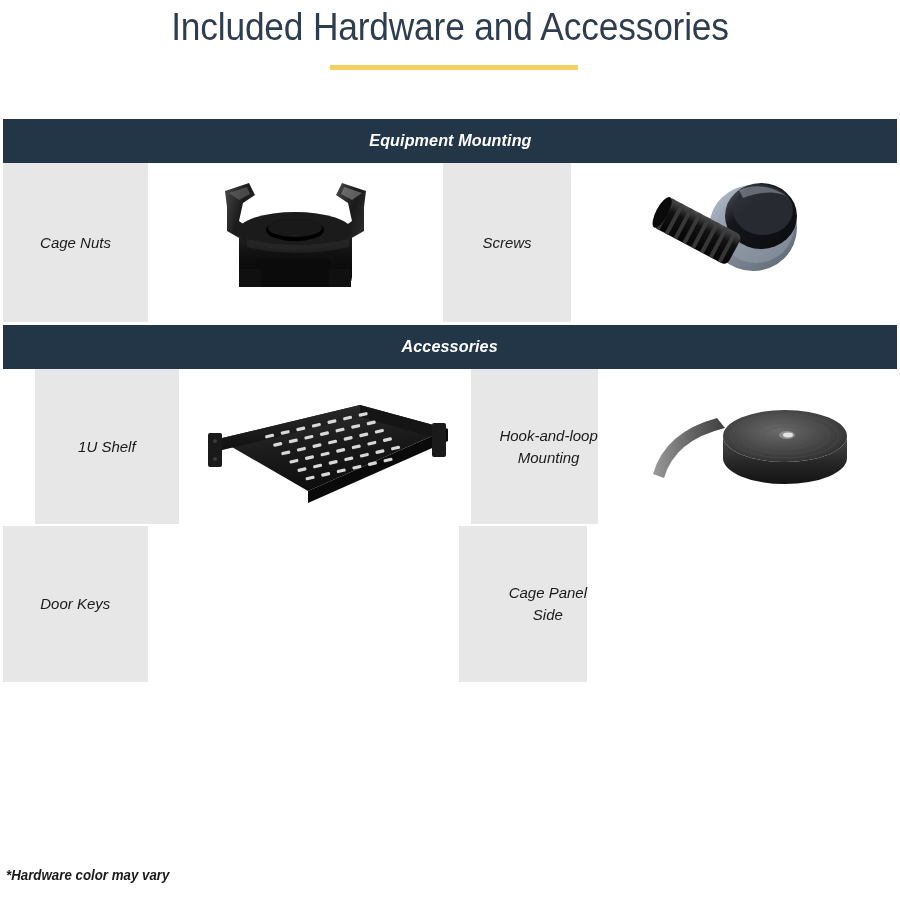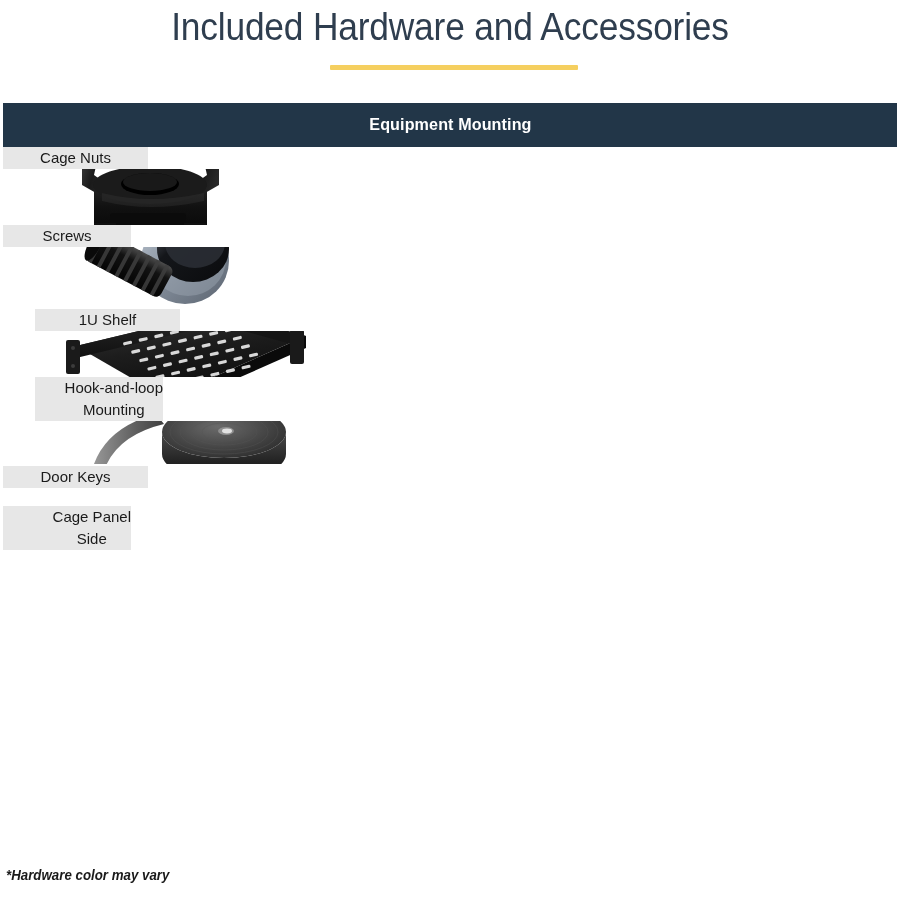--- a/index.html
+++ b/index.html
@@ -36,22 +36,23 @@
     width: 248px;
     height: 5px;
     background: #f5cf5f;
     border-radius: 1px;
   }
 
   
   #table {
     position: absolute;
     left: 3px;
-    top: 103px;
+    top: 119px;
     width: 894px;
+    font-style: italic;
   }
 
   .section-header {
     width: 100%;
     height: 44px;
     background: #223648;
     color: #ffffff;
     font-size: 17px;
     font-weight: bold;
     display: flex;
@@ -60,21 +61,20 @@
     letter-spacing: 0.1px;
     box-sizing: border-box;
     transform: scaleX(1);
   }
   .section-header-label { transform: scaleX(0.95); display:inline-block; }
 
   .row {
     display: flex;
     width: 100%;
     box-sizing: border-box;
-    flex-direction: column;
   }
   .row.r-mount   { height: 159px; }
   .row.r-shelf   { height: 155px; padding-left: 32px; }
   .row.r-keys    { height: 156px; gap: 9px; }
 
   .spacer-2 { height: 2px; width: 100%; background: #ffffff; }
   .spacer-3 { height: 3px; width: 100%; background: #ffffff; }
 
   .cell-label {
     background: #e7e7e7;
@@ -211,20 +211,23 @@
             <rect x="98" y="62" width="4" height="34"></rect>
           </g>
           <ellipse cx="26" cy="79" rx="6" ry="17" fill="#0a0a0a"></ellipse>
         </g>
       </svg>
     </div>
   </div>
 
   <div class="spacer-3"></div>
 
+  <div class="section-header">
+    <span class="section-header-label">Accessories</span>
+  </div>
 
   <div class="row r-shelf">
     <div class="cell-label w-lab1">
       <span>1U Shelf</span>
     </div>
     <div class="cell-media w-med1">
       <svg class="art" width="250" height="120" viewBox="0 0 250 120">
         <defs>
           <linearGradient id="gDeck" x1="0" y1="0" x2="0.4" y2="1">
             <stop offset="0%" stop-color="#3a3a3a"></stop>

